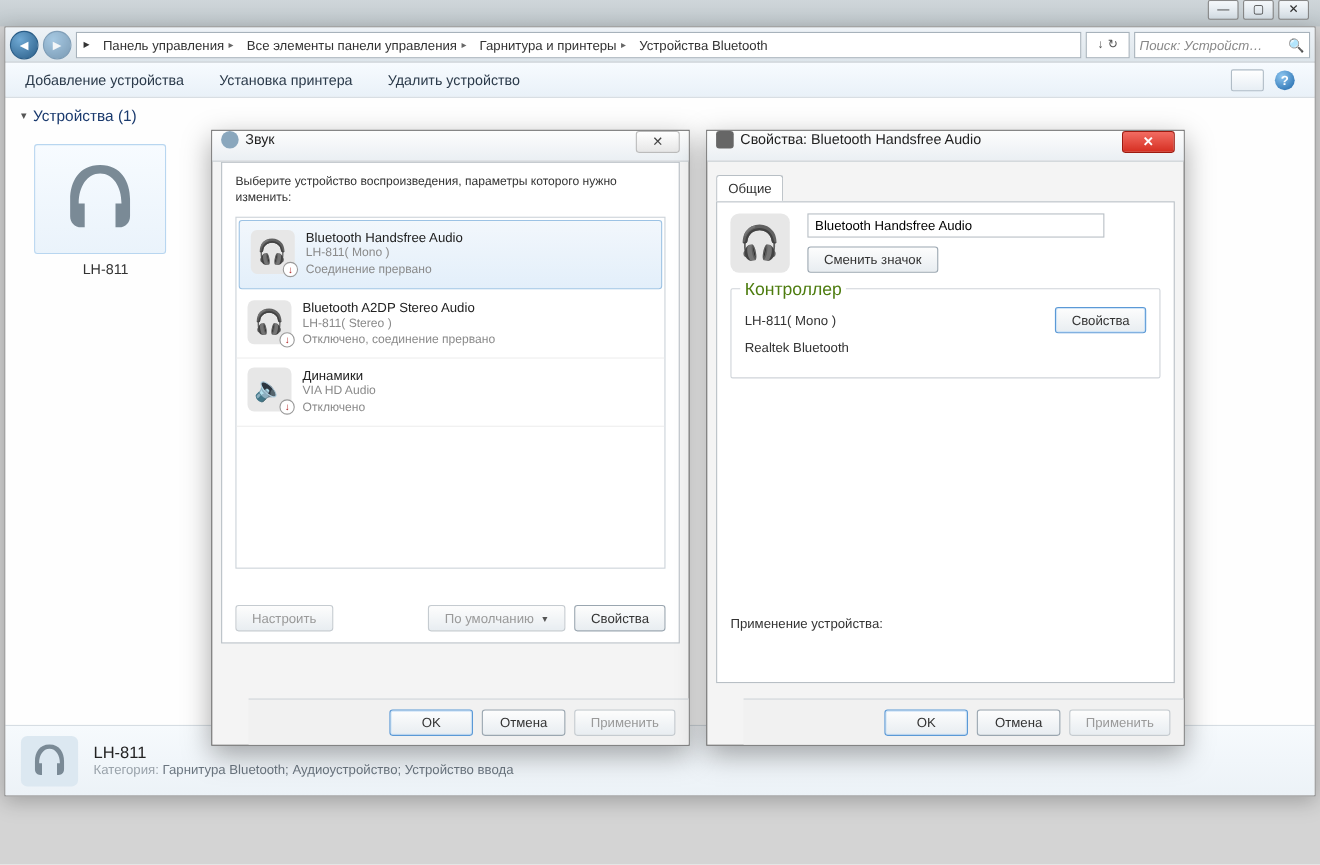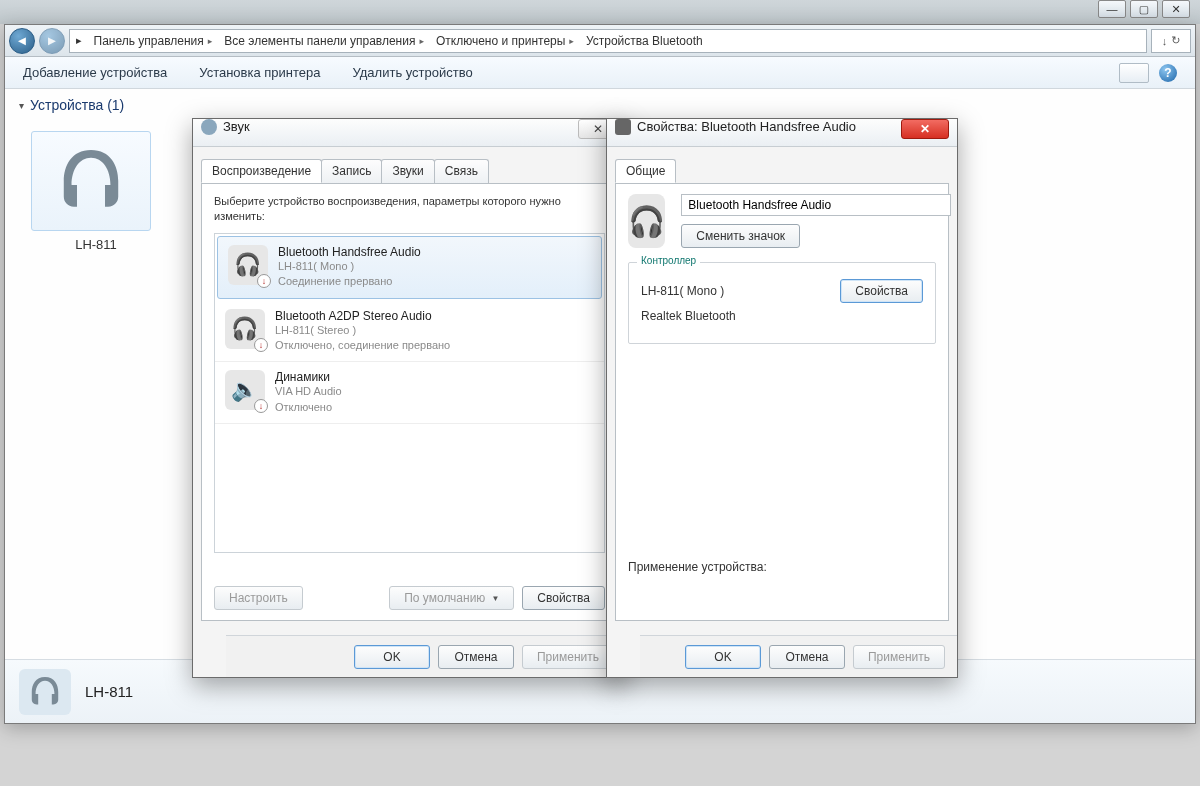--- a/index.html
+++ b/index.html
@@ -32,21 +32,21 @@
   .section-hdr{ padding:8px 14px; font-size:14px; color:#1a3a6e; display:flex; align-items:center; gap:6px;}
   .section-hdr::before{content:"▾"; font-size:10px; color:#555;}
 
   .device-tile{ margin:10px 0 0 26px; width:130px; text-align:center;}
   .device-tile .frame{ width:120px; height:100px; border:1px solid #b8d6f0; background:linear-gradient(#f7fbff,#eaf3fb); border-radius:3px; display:flex; align-items:center; justify-content:center;}
   .device-tile .label{ margin-top:6px; font-size:13px; color:#333;}
 
   
   .dlg{ position:absolute; background:#f4f4f4; border:1px solid #6b6b6b; box-shadow:0 8px 24px rgba(0,0,0,.35);}
   .dlg.sound{ left:192px; top:118px; width:435px; height:560px;}
-  .dlg.props{ left:606px; top:118px; width:352px; height:560px;}
+  .dlg.props{ left:642px; top:118px; width:435px; height:560px;}
   .dlg-title{ height:28px; background:linear-gradient(#fdfdfd,#eaeff3); border-bottom:1px solid #c7cdd2; display:flex; padding:0 8px; font-size:13px; color:#222;}
   .dlg-title .ticon{ width:16px; height:16px; margin-right:6px; display:inline-block; background:#8aa7bd; border-radius:50%;}
   .dlg-closex{ margin-left:auto; padding:0 14px; height:20px; border:1px solid #bbb; background:linear-gradient(#fff,#e6e6e6); border-radius:3px; font-size:12px; line-height:18px; color:#444;}
   .dlg-closex.red{ background:linear-gradient(#f26c62,#d62f22); border-color:#9e1a0f; color:#fff; font-weight:bold; padding:0 18px;}
 
   .dlg-body{ position:absolute; top:28px; left:0; right:0; bottom:0;}
   .tabstrip{ display:flex; margin:12px 8px 0 8px; font-size:12px;}
   .tab{ padding:4px 10px; border:1px solid #b8bfc5; border-bottom:none; background:linear-gradient(#fdfdfd,#eef1f4); color:#333; border-radius:3px 3px 0 0; margin-right:-1px;}
   .tab.active{ background:#fff; position:relative; z-index:2; border-bottom:1px solid #fff;}
   .tabpane{ margin:0 8px 8px 8px; border:1px solid #b8bfc5; background:#fff; height:438px; padding:10px 12px; position:relative;}
@@ -69,21 +69,21 @@
   .dlg-footer .btn{ min-width:76px; justify-content:center;}
   .dlg-footer .btn.primary{ border-color:#5b99d6; box-shadow:0 0 0 1px #cfe4f7 inset;}
 
   
   .props-iconrow{ display:flex; align-items:flex-start; gap:16px; margin-bottom:14px;}
   .props-iconrow .bigicon{ width:54px; height:54px; background:#e7e7e7; border-radius:8px; display:flex; align-items:center; justify-content:center; font-size:30px;}
   .props-iconrow .rcol{ flex:1;}
   .props-iconrow input[type=text]{ width:270px; height:22px; border:1px solid #b8bfc5; padding:0 6px; font-size:12px; margin-bottom:8px;}
 
   .fieldset{ border:1px solid #cfd4d9; border-radius:2px; padding:10px 12px 14px 12px; position:relative; margin-top:6px;}
-  .fieldset .legend{ position:absolute; top:-8px; left:8px; background:#fff; padding:0 4px; font-size:10px; color:#0f766e;}
+  .fieldset .legend{ position:absolute; top:-8px; left:8px; background:#fff; padding:0 4px; font-size:16px; color:#4d7c0f;}
   .ctrl-line{ display:flex; align-items:center; font-size:12px; color:#333; margin:6px 0;}
   .ctrl-line .btn{ margin-left:auto; border-color:#5b99d6; box-shadow:0 0 0 1px #cfe4f7 inset;}
 
   .usage-label{ position:absolute; left:12px; bottom:46px; font-size:12px; color:#333;}
   .usage-select{ position:absolute; left:12px; right:12px; bottom:14px; height:24px; border:1px solid #9aa6b0; background:linear-gradient(#fdfdfd,#e8edf1); font-size:12px; padding:0 8px; display:flex; align-items:center;}
   .usage-select::after{ content:"▼"; margin-left:auto; font-size:8px; color:#555;}
 
   
   .details{ position:absolute; left:0; right:0; bottom:0; height:64px; border-top:1px solid #d6dde3; background:linear-gradient(#f6fafd,#ecf2f7); display:flex; align-items:center; padding:0 14px; gap:14px;}
   .details .thumb{ width:52px; height:46px; background:#dce8f1; border-radius:6px; display:flex; align-items:center; justify-content:center; font-size:24px;}
@@ -115,30 +115,34 @@
         </span>
       <span class="crumb">
           <span>Панель управления</span>
           <span class="sep">▸</span>
         </span>
       <span class="crumb">
           <span>Все элементы панели управления</span>
           <span class="sep">▸</span>
         </span>
       <span class="crumb">
-          <span>Отключено и принтеры</span>
+          <span>Гарнитура и принтеры</span>
           <span class="sep">▸</span>
         </span>
       <span class="crumb">
           <span>Устройства Bluetooth</span>
         </span>
     </div>
     <div class="refreshbox">
       <span>↓</span>
       <span>↻</span>
+    </div>
+    <div class="searchbox">
+      <span>Поиск: Устройст…</span>
+      <span class="mag">🔍</span>
     </div>
   </div>
 
   <div class="cmdbar">
     <span>Добавление устройства</span>
     <span>Установка принтера</span>
     <span>Удалить устройство</span>
     <div class="right">
       <div class="viewbtn"></div>
       <div class="helpicon">?</div>
@@ -160,38 +164,33 @@
   </div>
 
   <div class="details">
     <div class="thumb">
       <svg class="headset-svg" width="40" height="34" viewBox="0 0 100 90">
           <path d="M50 5 C25 5 15 25 15 45 L15 65 C15 72 20 78 28 78 L32 78 L32 50 L25 50 C25 30 35 15 50 15 C65 15 75 30 75 50 L68 50 L68 78 L72 78 C80 78 85 72 85 65 L85 45 C85 25 75 5 50 5 Z"></path>
         </svg>
     </div>
     <div class="info">
       <div class="title">LH-811</div>
+      <div class="cat"><b>Категория:</b> <span>Гарнитура Bluetooth; Аудиоустройство; Устройство ввода</span></div>
     </div>
   </div>
 
 </div>
 
 <div class="dlg sound">
   <div class="dlg-title">
     <span class="ticon"></span>
     <span>Звук</span>
     <span class="dlg-closex">✕</span>
   </div>
   <div class="dlg-body">
-    <div class="tabstrip">
-      <div class="tab active">Воспроизведение</div>
-      <div class="tab">Запись</div>
-      <div class="tab">Звуки</div>
-      <div class="tab">Связь</div>
-    </div>
     <div class="tabpane">
       <div class="hint">Выберите устройство воспроизведения, параметры которого нужно изменить:</div>
       <div class="devlist">
         <div class="devrow sel">
           <div class="icon">🎧<span class="badge">↓</span></div>
           <div class="meta">
             <div class="name">Bluetooth Handsfree Audio</div>
             <div class="sub">LH-811( Mono )</div>
             <div class="sub">Соединение прервано</div>
           </div>

